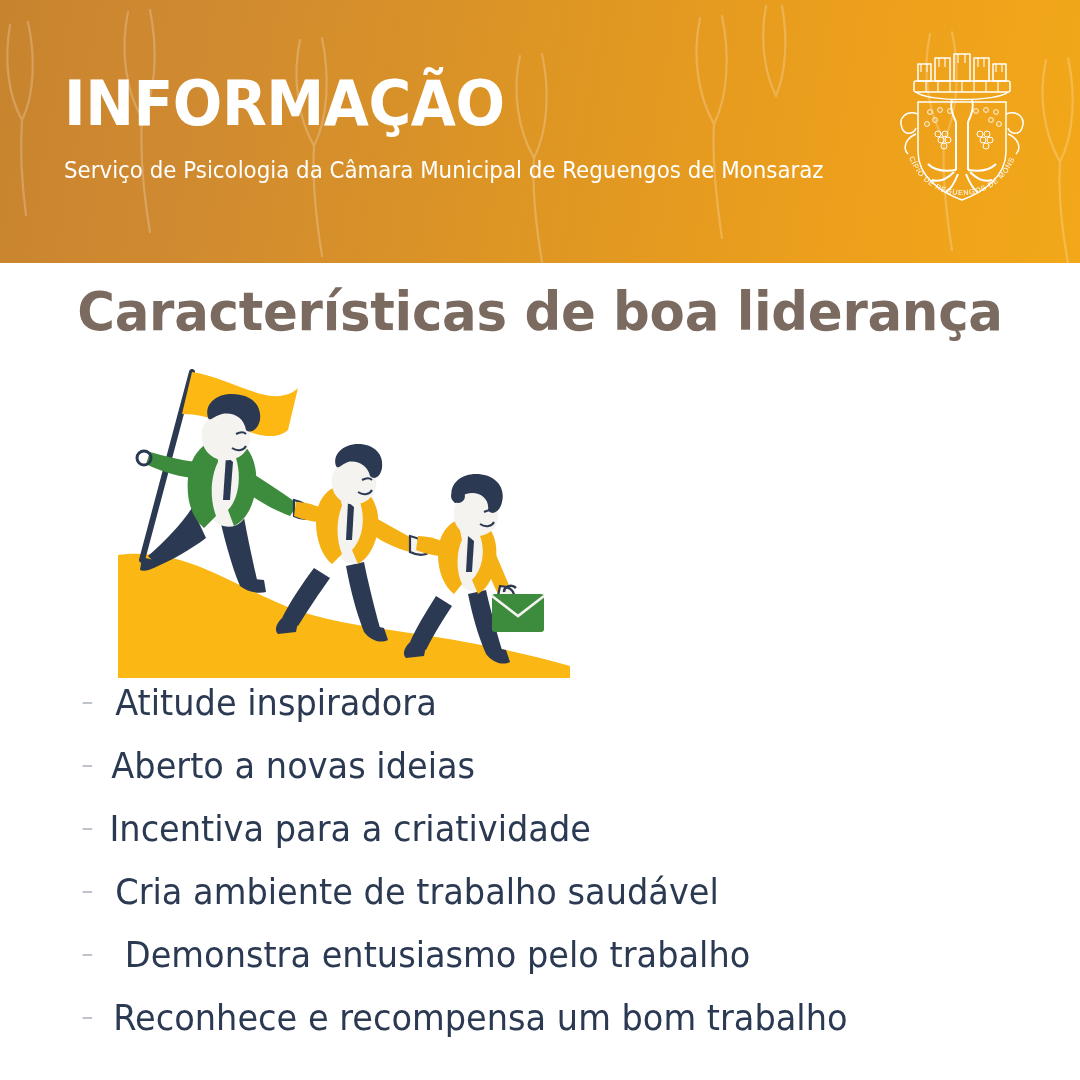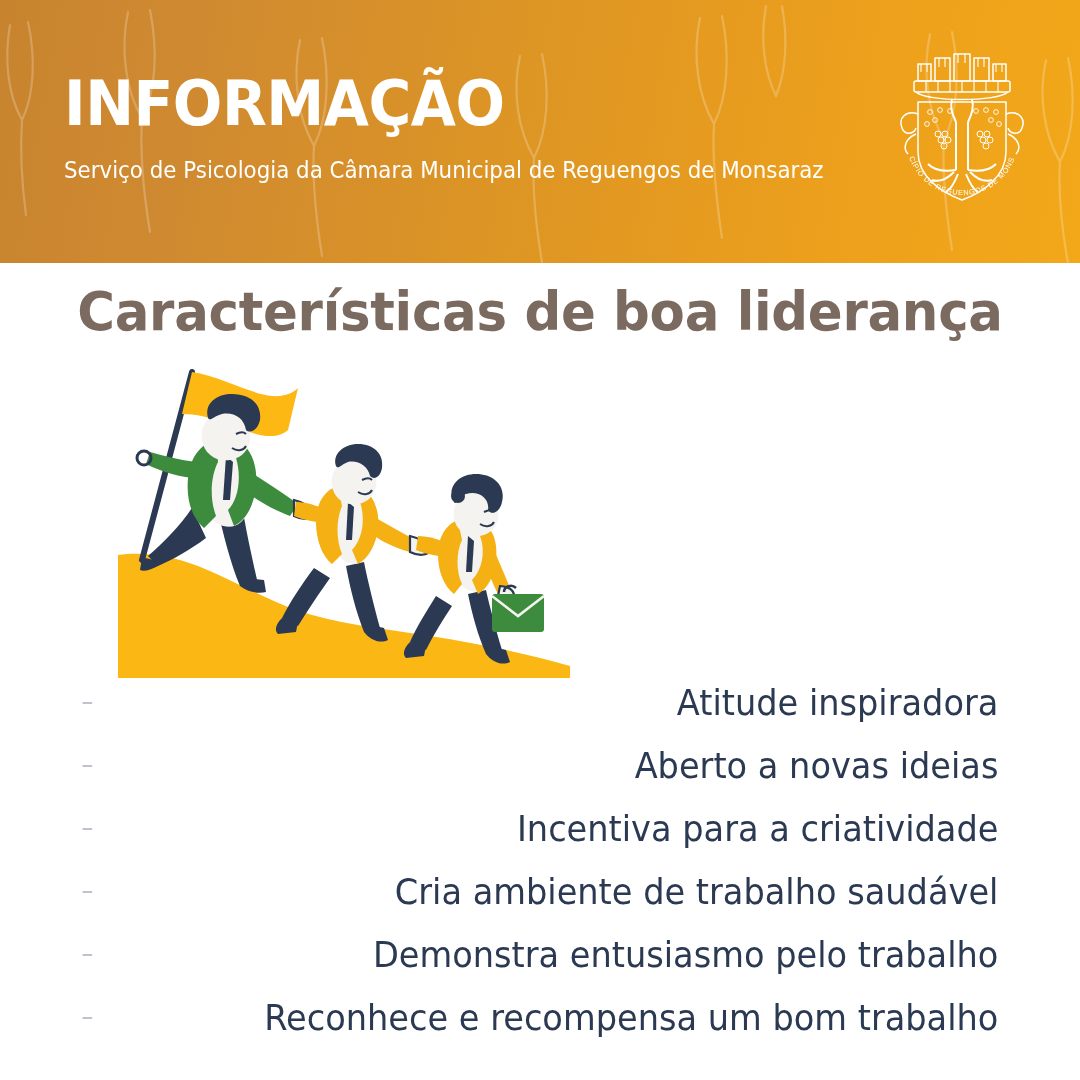--- a/index.html
+++ b/index.html
@@ -100,21 +100,20 @@
 
   
   #feature-list {
     position: absolute;
     left: 96px;
     top: 672px;
     width: 940px;
     list-style: none;
     margin: 0;
     padding: 0;
-    text-align: right;
   }
   #feature-list li {
     position: relative;
     font-family: "DejaVu Sans", sans-serif;
     font-weight: 400;
     font-size: 35px;
     line-height: 63px;
     color: #2b3a52;
     white-space: nowrap;
     transform: scaleX(0.96);

